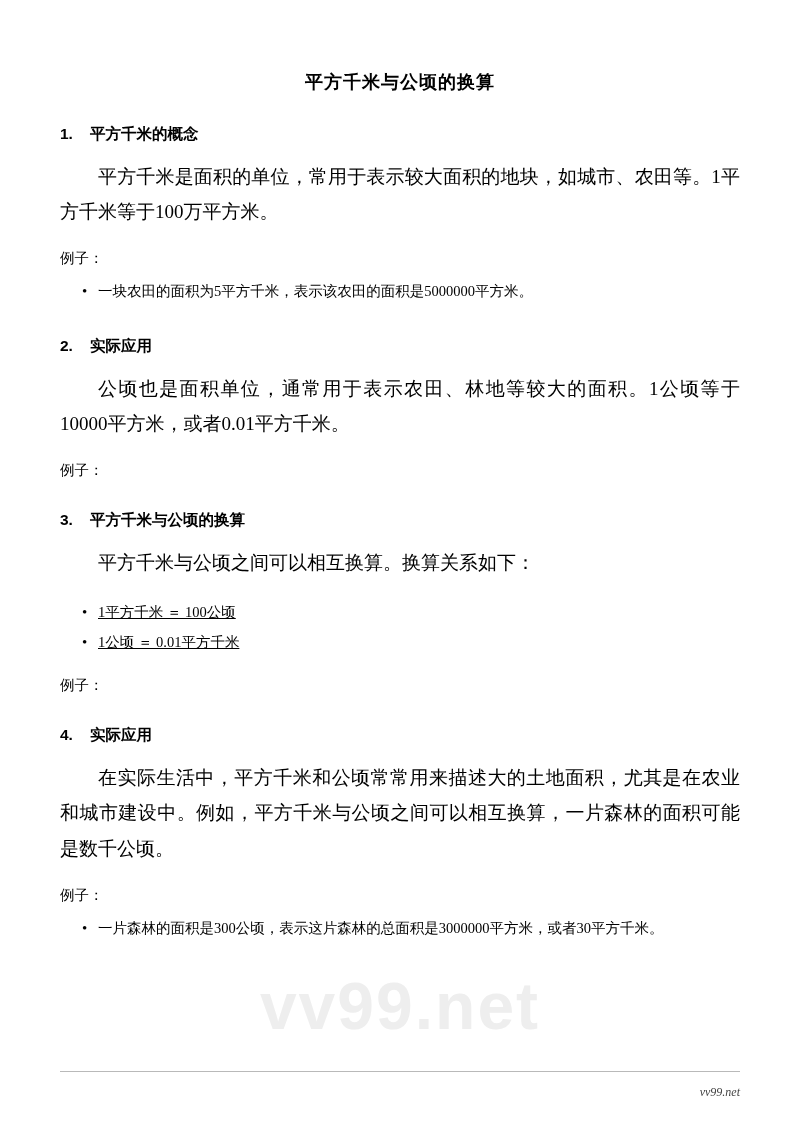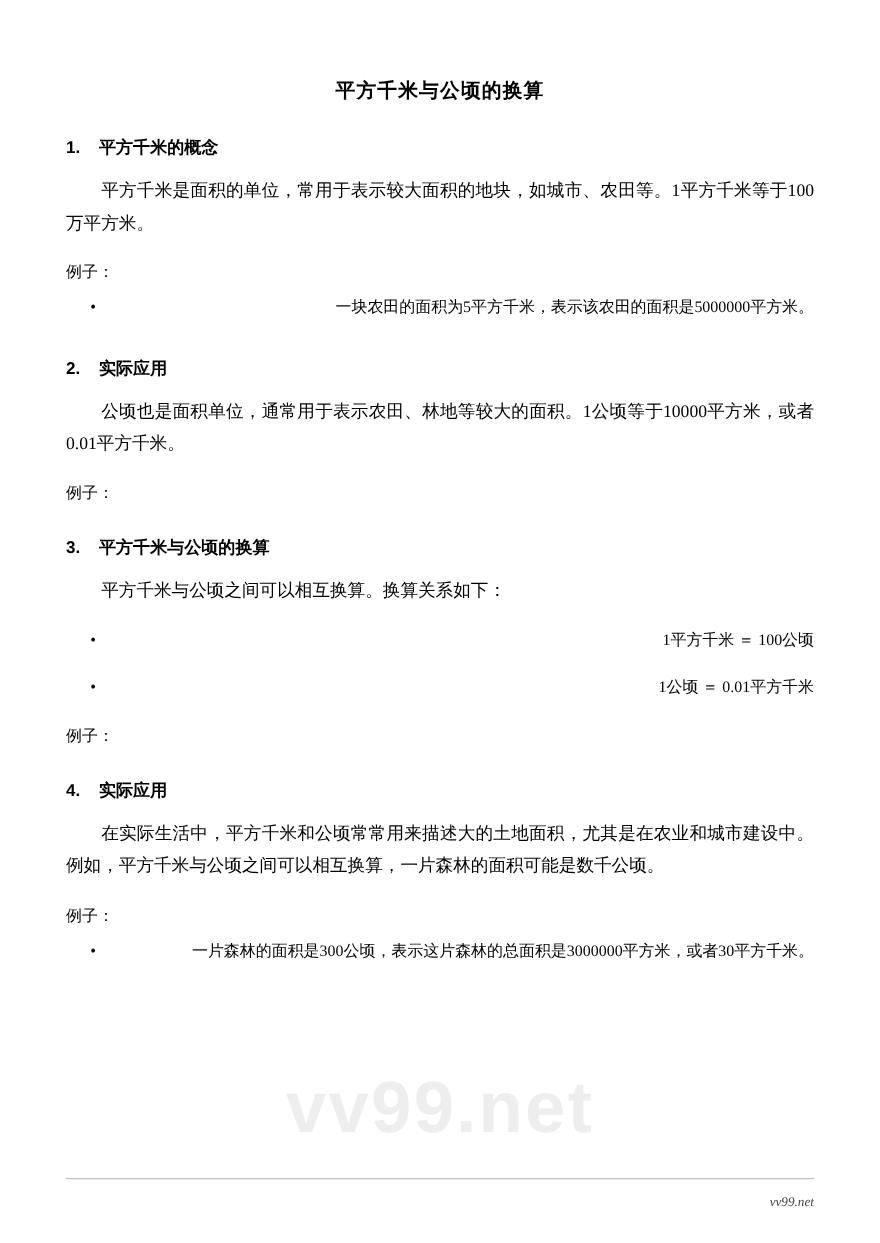--- a/index.html
+++ b/index.html
@@ -38,21 +38,21 @@
     font-weight: bold;
     font-size: 15.5px;
     display: flex;
     align-items: baseline;
   }
   .section-heading .num {
     width: 30px;
     flex: 0 0 30px;
   }
   .para {
-    font-size: 16px;
+    font-size: 19px;
     line-height: 1.85;
     text-indent: 2em;
     margin-top: 14px;
     text-align: justify;
   }
   .examples-label {
     font-family: "Liberation Sans", sans-serif;
     font-weight: normal;
     font-size: 14.5px;
     margin-top: 20px;
@@ -61,31 +61,31 @@
     list-style: none;
     margin: 10px 0 0 0;
     padding: 0;
   }
   ul.bullets li {
     position: relative;
     padding-left: 38px;
     font-size: 14.5px;
     line-height: 1.9;
     margin-top: 4px;
-    text-align: right;
   }
   ul.bullets li::before {
     content: "\2022";
     position: absolute;
     left: 22px;
     top: -1px;
     font-size: 15px;
   }
   ul.bullets.tight li {
-    margin-top: 16px;
+    margin-top: 2px;
+    text-decoration: underline;
   }
   .formula {
     font-family: "Liberation Serif", serif;
   }
   .footer-rule {
     position: absolute;
     left: 60px;
     right: 60px;
     bottom: 58px;
     border-top: 1px solid #b9b9b9;

